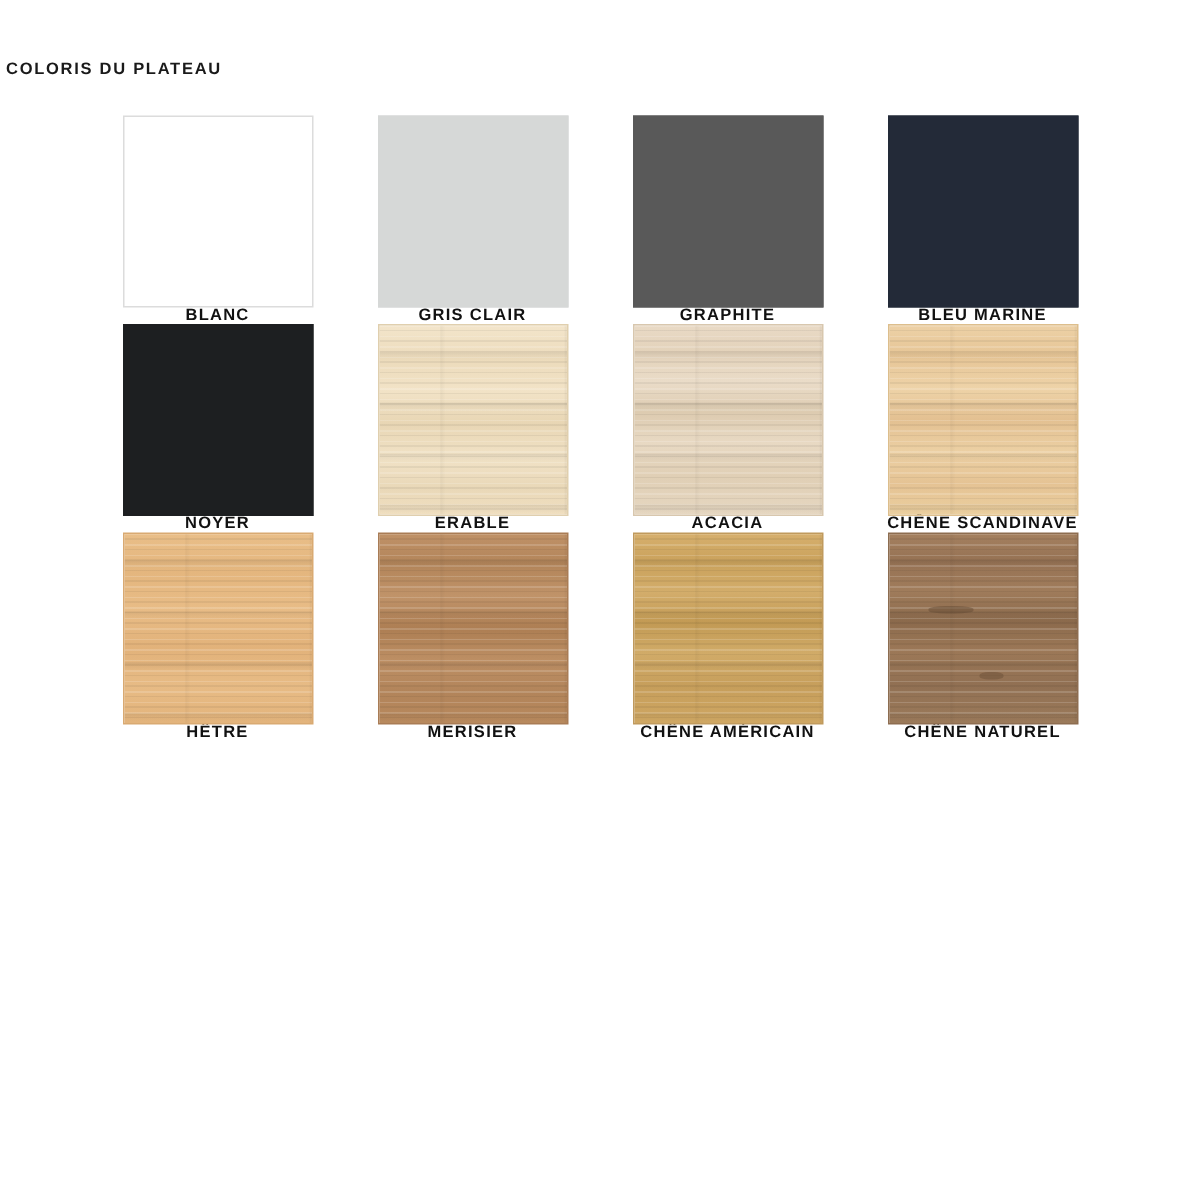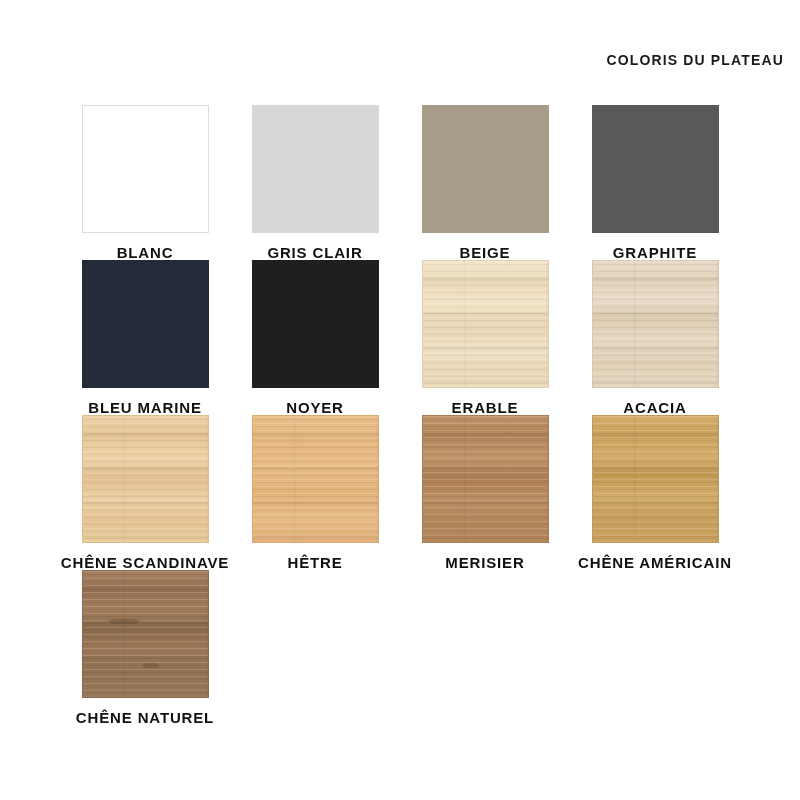--- a/index.html
+++ b/index.html
@@ -13,27 +13,27 @@
     font-family: "Liberation Sans", sans-serif;
     overflow: hidden;
   }
   .page {
     position: relative;
     width: 800px;
     height: 800px;
     box-sizing: border-box;
   }
   .chart-title {
-    text-align: right;
-    font-size: 14px;
+    text-align: left;
+    font-size: 11px;
     font-weight: bold;
     color: #1a1a1a;
     letter-spacing: 1.15px;
     padding-top: 36px;
-    margin: 16px;
+    margin: 4px;
   }
   .swatch-grid {
     display: grid;
     grid-template-columns: repeat(4, 1fr);
     grid-template-rows: repeat(4, 1fr);
     column-gap: 0px;
     row-gap: 0px;
     margin: 0 auto;
     width: 680px;
     padding-top: 21px;
@@ -46,22 +46,21 @@
   }
   .swatch-box {
     width: 127px;
     height: 128px;
     border: 1px solid #e2e2e2;
     box-sizing: border-box;
     position: relative;
     overflow: hidden;
   }
   .swatch-label {
-    margin-top: 12px;
-    font-size: 15px;
+    font-size: 11px;
     font-weight: bold;
     color: #111111;
     letter-spacing: 0.85px;
     text-align: center;
     white-space: nowrap;
     line-height: 1;
   }
 
   
   .wood::before {
@@ -124,24 +123,20 @@
     <div class="swatch-cell">
       <div class="swatch-box" style="background:#ffffff;border-color:#dcdcdc;"></div>
       <div class="swatch-label">BLANC</div>
     </div>
 
     <div class="swatch-cell">
       <div class="swatch-box" style="background:#d6d8d7;border-color:#d6d8d7;"></div>
       <div class="swatch-label">GRIS CLAIR</div>
     </div>
 
-    <div class="swatch-cell">
-      <div class="swatch-box" style="background:#a79c8a;border-color:#a79c8a;"></div>
-      <div class="swatch-label">BEIGE</div>
-    </div>
 
 
     <div class="swatch-cell">
       <div class="swatch-box" style="background:#595959;border-color:#595959;"></div>
       <div class="swatch-label">GRAPHITE</div>
     </div>
 
     <div class="swatch-cell">
       <div class="swatch-box" style="background:#232a38;border-color:#232a38;"></div>
       <div class="swatch-label">BLEU MARINE</div>

